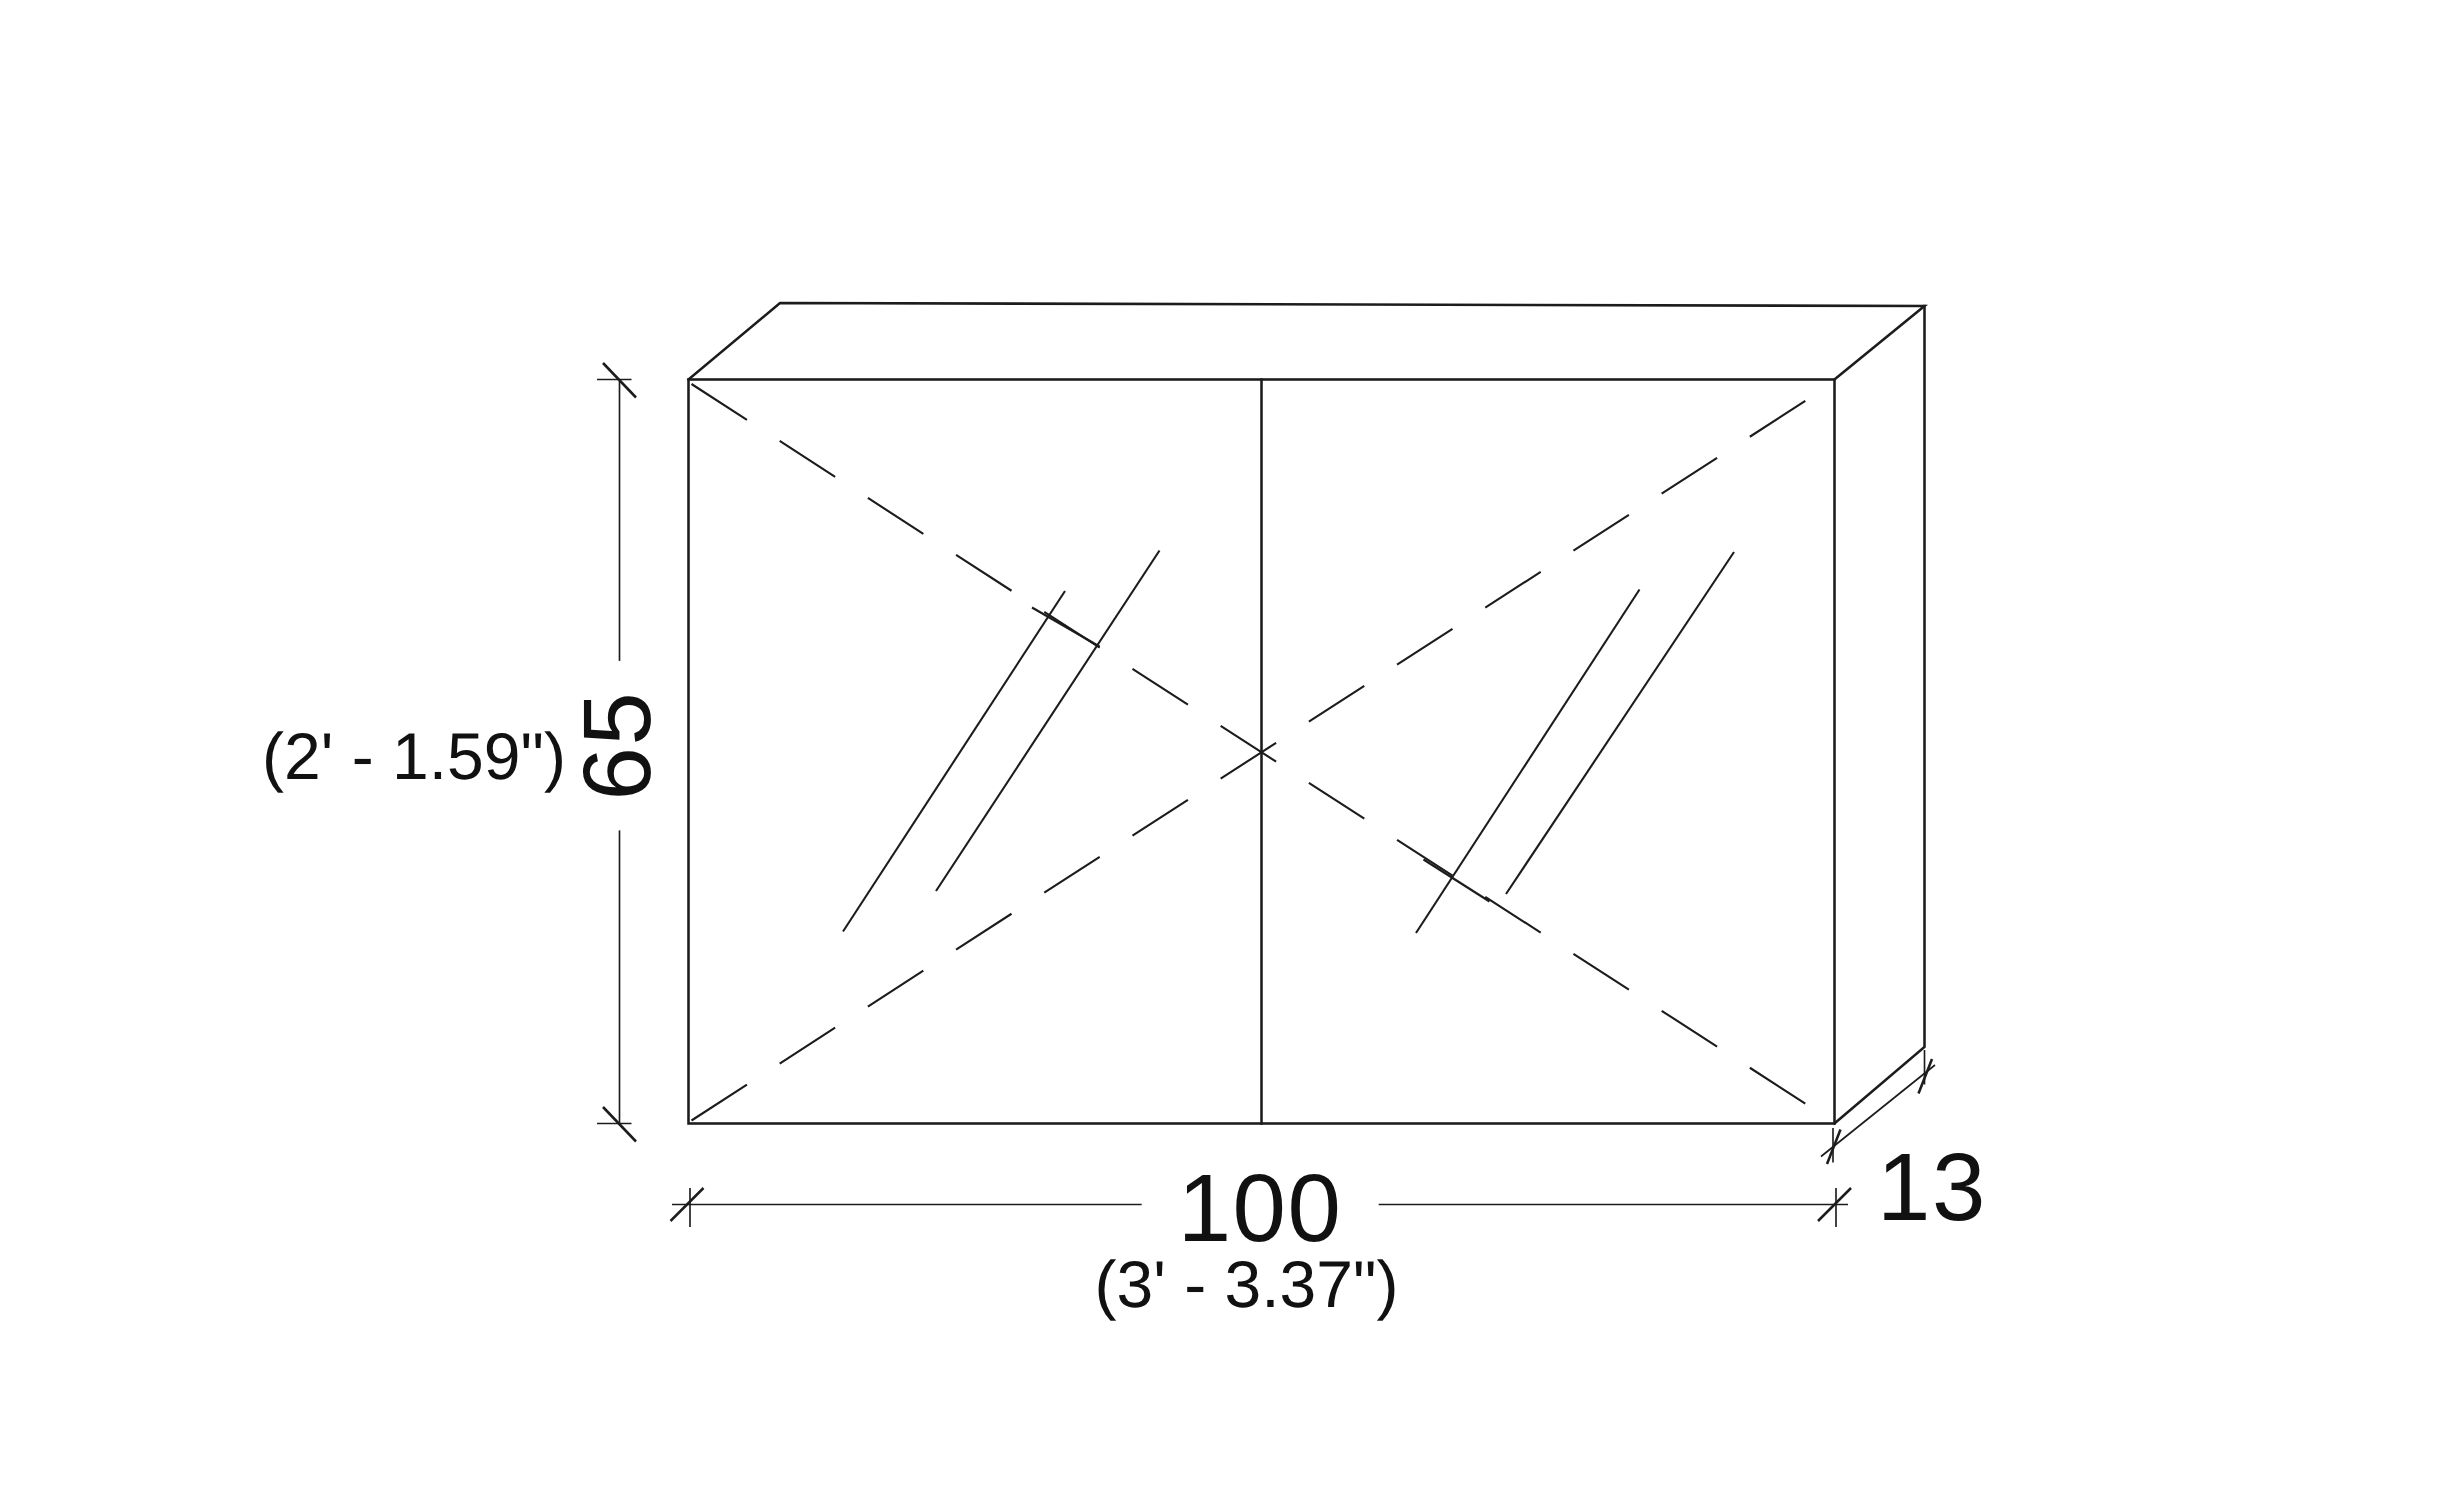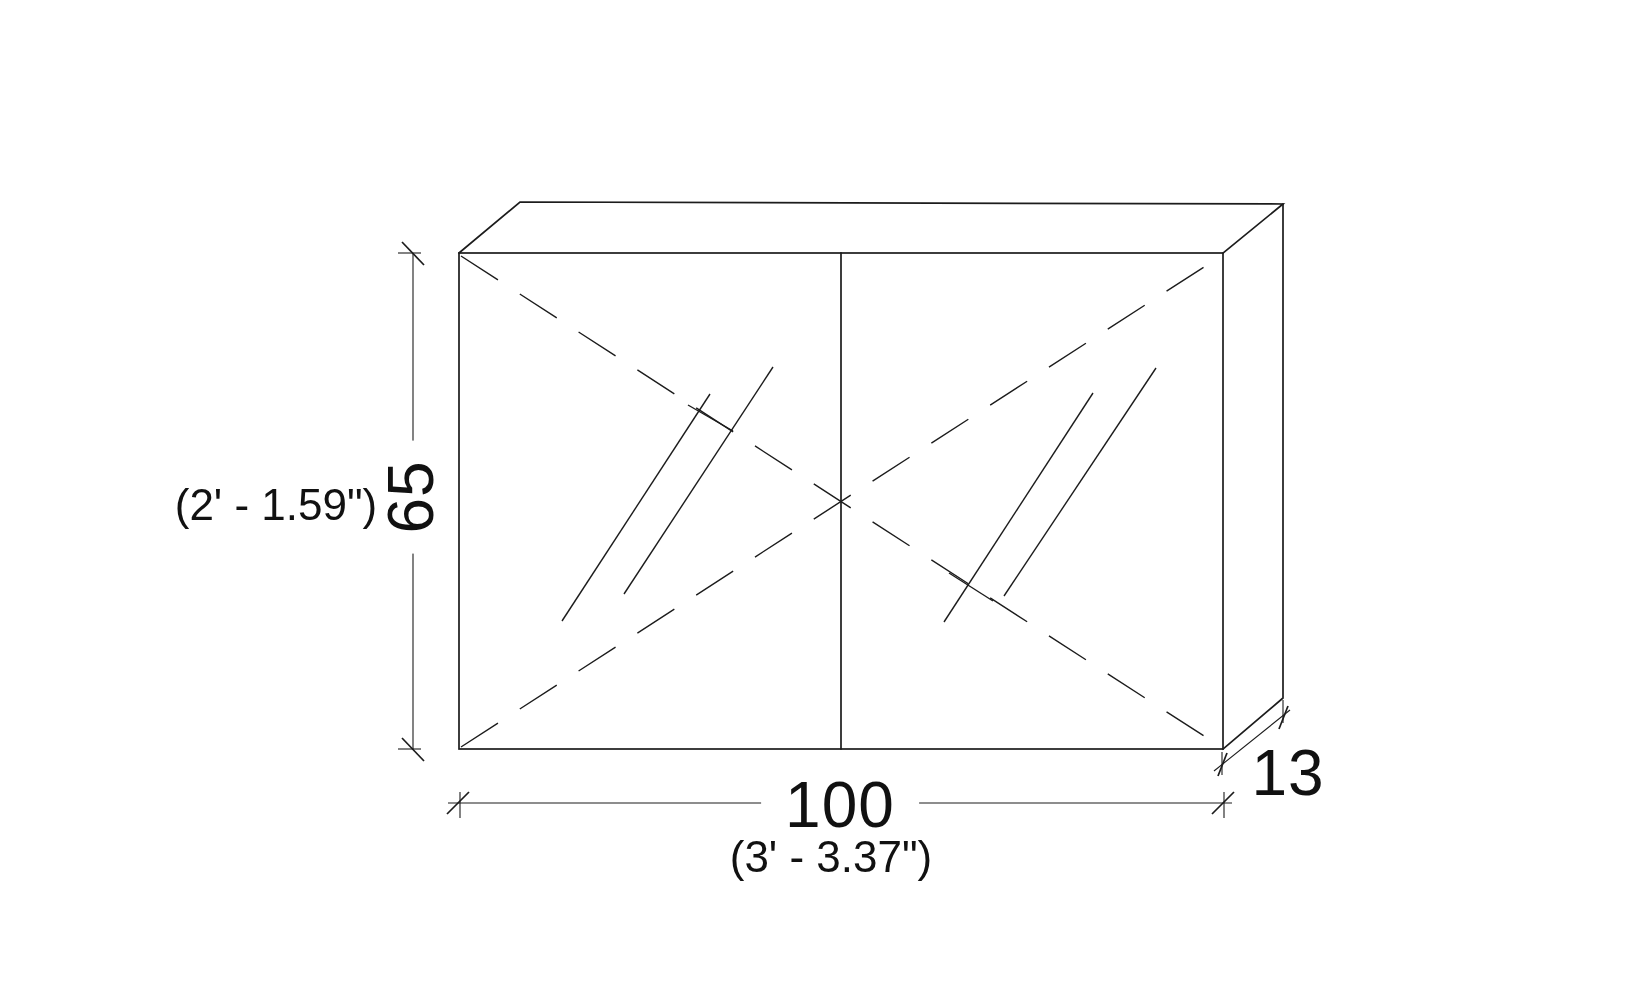--- a/index.html
+++ b/index.html
@@ -47,21 +47,21 @@
   #width-value {
     left: 840px; top: 805px;
     transform: translate(-50%, -50%);
     padding: 2px 24px;
   }
   #width-imperial {
     left: 831px; top: 857px;
     transform: translate(-50%, -50%);
   }
   #depth-value {
-    left: 1288px; top: 773px;
+    left: 1288px; top: 791px;
     transform: translate(-50%, -50%);
     padding: 2px 6px;
     text-align: right;
   }
 </style>
 </head>
 <body>
 
 <div class="canvas">
 

